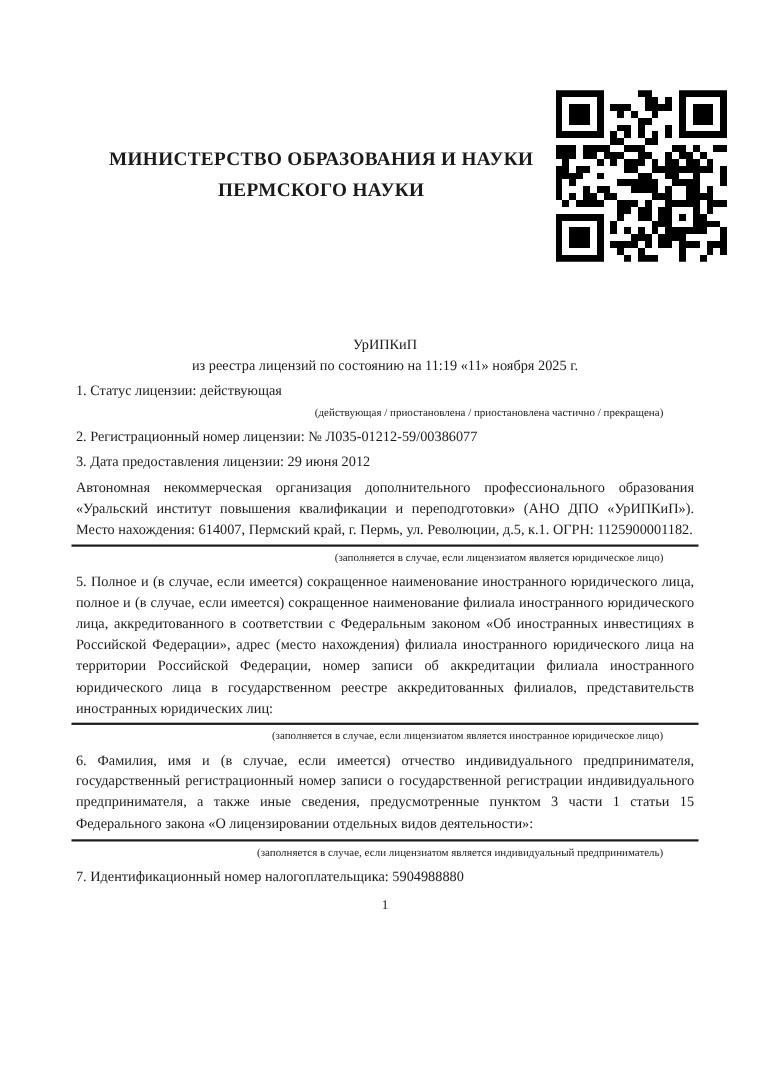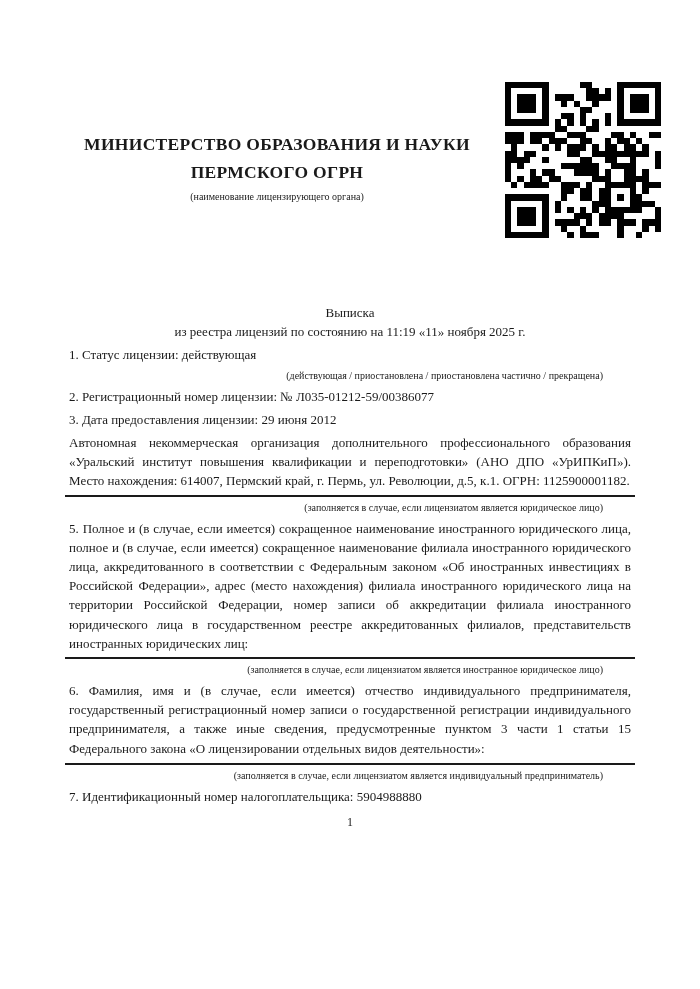--- a/index.html
+++ b/index.html
@@ -10,21 +10,21 @@
     height: 989px;
     margin: 0 auto;
     background: #ffffff;
     color: #1a1a1a;
     font-family: "Liberation Serif", "DejaVu Serif", serif;
     overflow: hidden;
   }
   .top-section { position: relative; height: 303px; }
   .header-block {
     position: absolute;
-    left: 65px;
+    left: 80px;
     top: 130px;
     width: 424px;
     text-align: center;
   }
   .h-line { font-weight: bold; font-size: 17.5px; line-height: 28px; letter-spacing: 0.3px; }
   .h-caption { font-size: 10px; line-height: 13px; margin-top: 4px; }
   .qr {
     position: absolute;
     left: 505px;
     top: 82px;
@@ -51,22 +51,21 @@
   .mt31 { margin-top: 31px; }
 </style>
 </head>
 <body>
 
 <div class="page">
 
   <div class="top-section">
     <div class="header-block">
       <div class="h-line">МИНИСТЕРСТВО ОБРАЗОВАНИЯ И НАУКИ</div>
-      <div class="h-line">ПЕРМСКОГО ОГРН</div>
-      <div class="h-caption">(наименование лицензирующего органа)</div>
+      <div class="h-line">ПЕРМСКОГО НАУКИ</div>
     </div>
     <div class="qr">
       <svg id="qr-svg" xmlns="http://www.w3.org/2000/svg" viewBox="0 0 25 25" shape-rendering="crispEdges">
           <rect x="0" y="0" width="1" height="1" fill="#000000"></rect>
           <rect x="1" y="0" width="1" height="1" fill="#000000"></rect>
           <rect x="2" y="0" width="1" height="1" fill="#000000"></rect>
           <rect x="3" y="0" width="1" height="1" fill="#000000"></rect>
           <rect x="4" y="0" width="1" height="1" fill="#000000"></rect>
           <rect x="5" y="0" width="1" height="1" fill="#000000"></rect>
           <rect x="6" y="0" width="1" height="1" fill="#000000"></rect>
@@ -380,21 +379,21 @@
           <rect x="12" y="24" width="1" height="1" fill="#000000"></rect>
           <rect x="13" y="24" width="1" height="1" fill="#000000"></rect>
           <rect x="14" y="24" width="1" height="1" fill="#000000"></rect>
           <rect x="18" y="24" width="1" height="1" fill="#000000"></rect>
           <rect x="21" y="24" width="1" height="1" fill="#000000"></rect>
         </svg>
     </div>
   </div>
 
   <div class="title-block">
-    <div>Выписка</div>
+    <div>УрИПКиП</div>
     <div>из реестра лицензий по состоянию на 11:19 «11» ноября 2025 г.</div>
   </div>
 
   <div class="content">
 
     <p class="mt31">1. Статус лицензии: действующая</p>
     <p class="field-caption">(действующая / приостановлена / приостановлена частично / прекращена)</p>
 
     <p class="mt16">2. Регистрационный номер лицензии: № Л035-01212-59/00386077</p>
 

